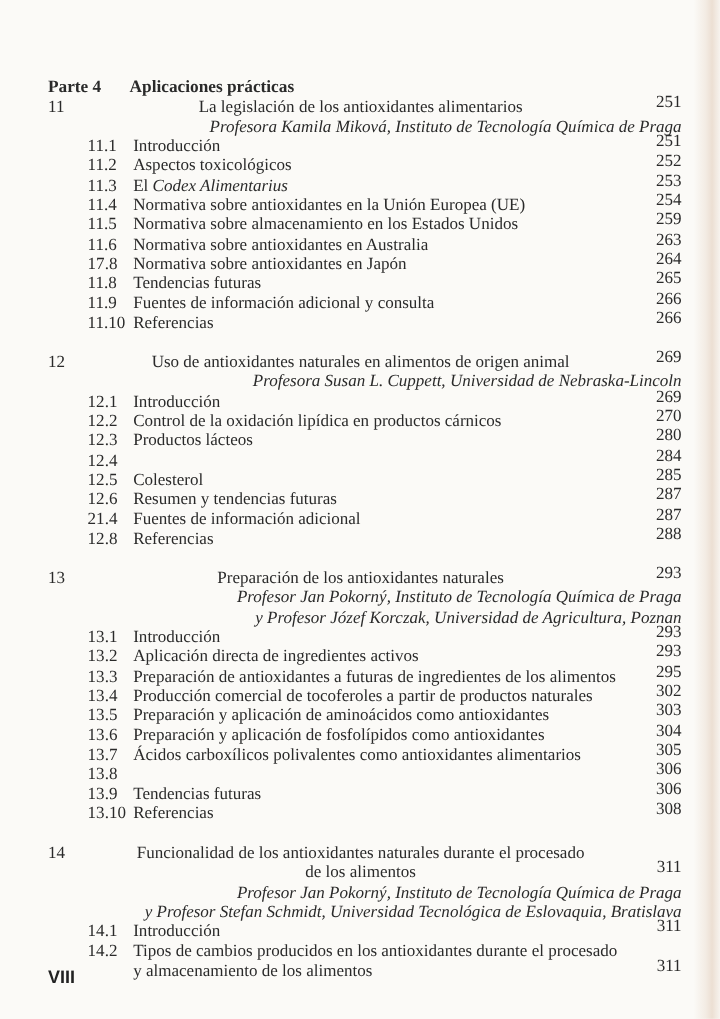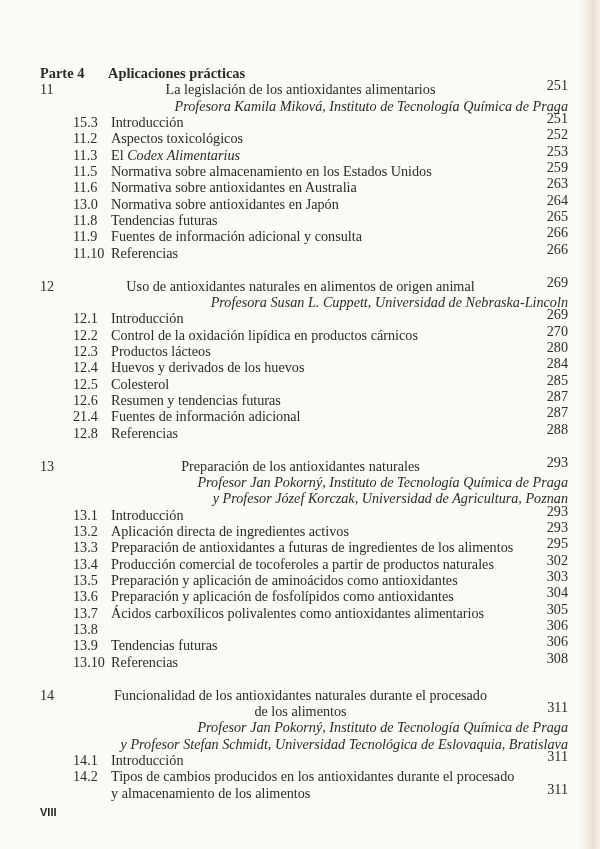--- a/index.html
+++ b/index.html
@@ -26,21 +26,21 @@
     .ch-title { flex: 1; white-space: normal; padding-right: 40px; text-align: center; }
     .page { position: absolute; right: 0; bottom: 4px; text-align: center; }
     .author { padding-left: 33px; font-style: italic; white-space: nowrap; text-align: right; }
     .sec { padding-left: 33px; }
     .sec-num { width: 38px; flex: none; }
     .sec-title { flex: 1; white-space: normal; padding-right: 40px; }
     .it { font-style: italic; }
     .folio {
       position: absolute; left: 40px; top: 806px;
       font-family: "Liberation Sans", "DejaVu Sans", sans-serif;
-      font-weight: bold; font-size: 11px; color: #222;
+      font-weight: bold; font-size: 15px; color: #222;
     }
   </style>
 </head>
 <body>
 
 <div class="page-edge"></div>
 
 <div class="toc">
 
   <div class="part-title">
@@ -48,46 +48,51 @@
   </div>
 
   <div class="chapter">
     <div class="row">
       <span class="ch-num">11</span>
       <span class="ch-title">La legislación de los antioxidantes alimentarios</span>
       <span class="page">251</span>
     </div>
     <div class="author">Profesora Kamila Miková, Instituto de Tecnología Química de Praga</div>
     <div class="row sec">
-        <span class="sec-num">15.3</span>
+        <span class="sec-num">11.1</span>
         <span class="sec-title">Introducción</span>
         <span class="page">251</span>
       </div>
     <div class="row sec">
         <span class="sec-num">11.2</span>
         <span class="sec-title">Aspectos toxicológicos</span>
         <span class="page">252</span>
       </div>
     <div class="row sec">
         <span class="sec-num">11.3</span>
         <span class="sec-title"><span style="white-space:pre">El </span><span class="it">Codex Alimentarius</span></span>
         <span class="page">253</span>
       </div>
     <div class="row sec">
+        <span class="sec-num">11.4</span>
+        <span class="sec-title">Normativa sobre antioxidantes en la Unión Europea (UE)</span>
+        <span class="page">254</span>
+      </div>
+    <div class="row sec">
         <span class="sec-num">11.5</span>
         <span class="sec-title">Normativa sobre almacenamiento en los Estados Unidos</span>
         <span class="page">259</span>
       </div>
     <div class="row sec">
         <span class="sec-num">11.6</span>
         <span class="sec-title">Normativa sobre antioxidantes en Australia</span>
         <span class="page">263</span>
       </div>
     <div class="row sec">
-        <span class="sec-num">13.0</span>
+        <span class="sec-num">17.8</span>
         <span class="sec-title">Normativa sobre antioxidantes en Japón</span>
         <span class="page">264</span>
       </div>
     <div class="row sec">
         <span class="sec-num">11.8</span>
         <span class="sec-title">Tendencias  futuras</span>
         <span class="page">265</span>
       </div>
     <div class="row sec">
         <span class="sec-num">11.9</span>
@@ -118,21 +123,20 @@
         <span class="sec-title">Control de la oxidación lipídica en productos cárnicos</span>
         <span class="page">270</span>
       </div>
     <div class="row sec">
         <span class="sec-num">12.3</span>
         <span class="sec-title">Productos  lácteos</span>
         <span class="page">280</span>
       </div>
     <div class="row sec">
         <span class="sec-num">12.4</span>
-        <span class="sec-title">Huevos y derivados de los huevos</span>
         <span class="page">284</span>
       </div>
     <div class="row sec">
         <span class="sec-num">12.5</span>
         <span class="sec-title">Colesterol</span>
         <span class="page">285</span>
       </div>
     <div class="row sec">
         <span class="sec-num">12.6</span>
         <span class="sec-title">Resumen y tendencias futuras</span>

